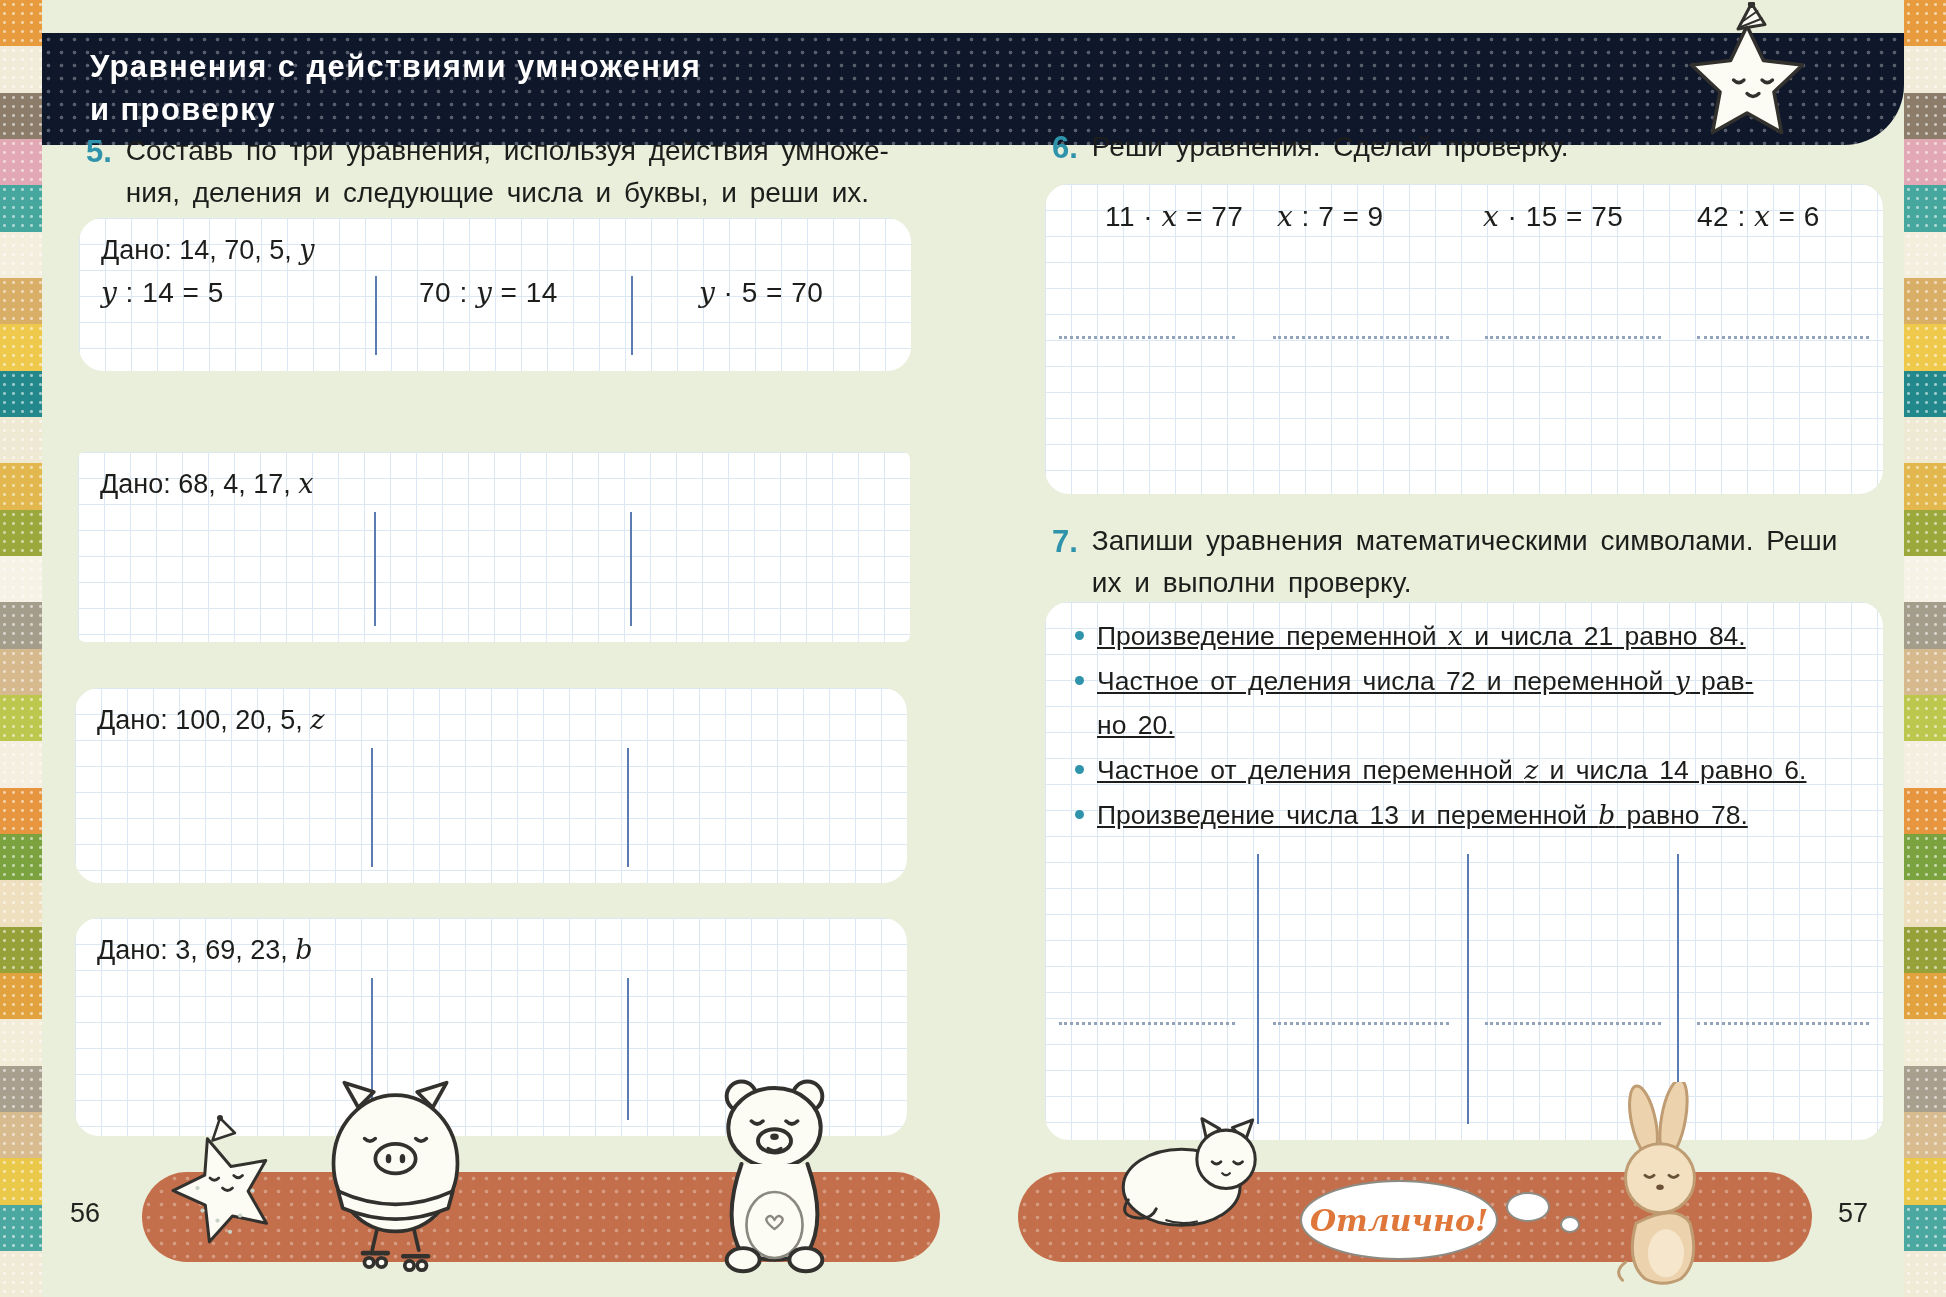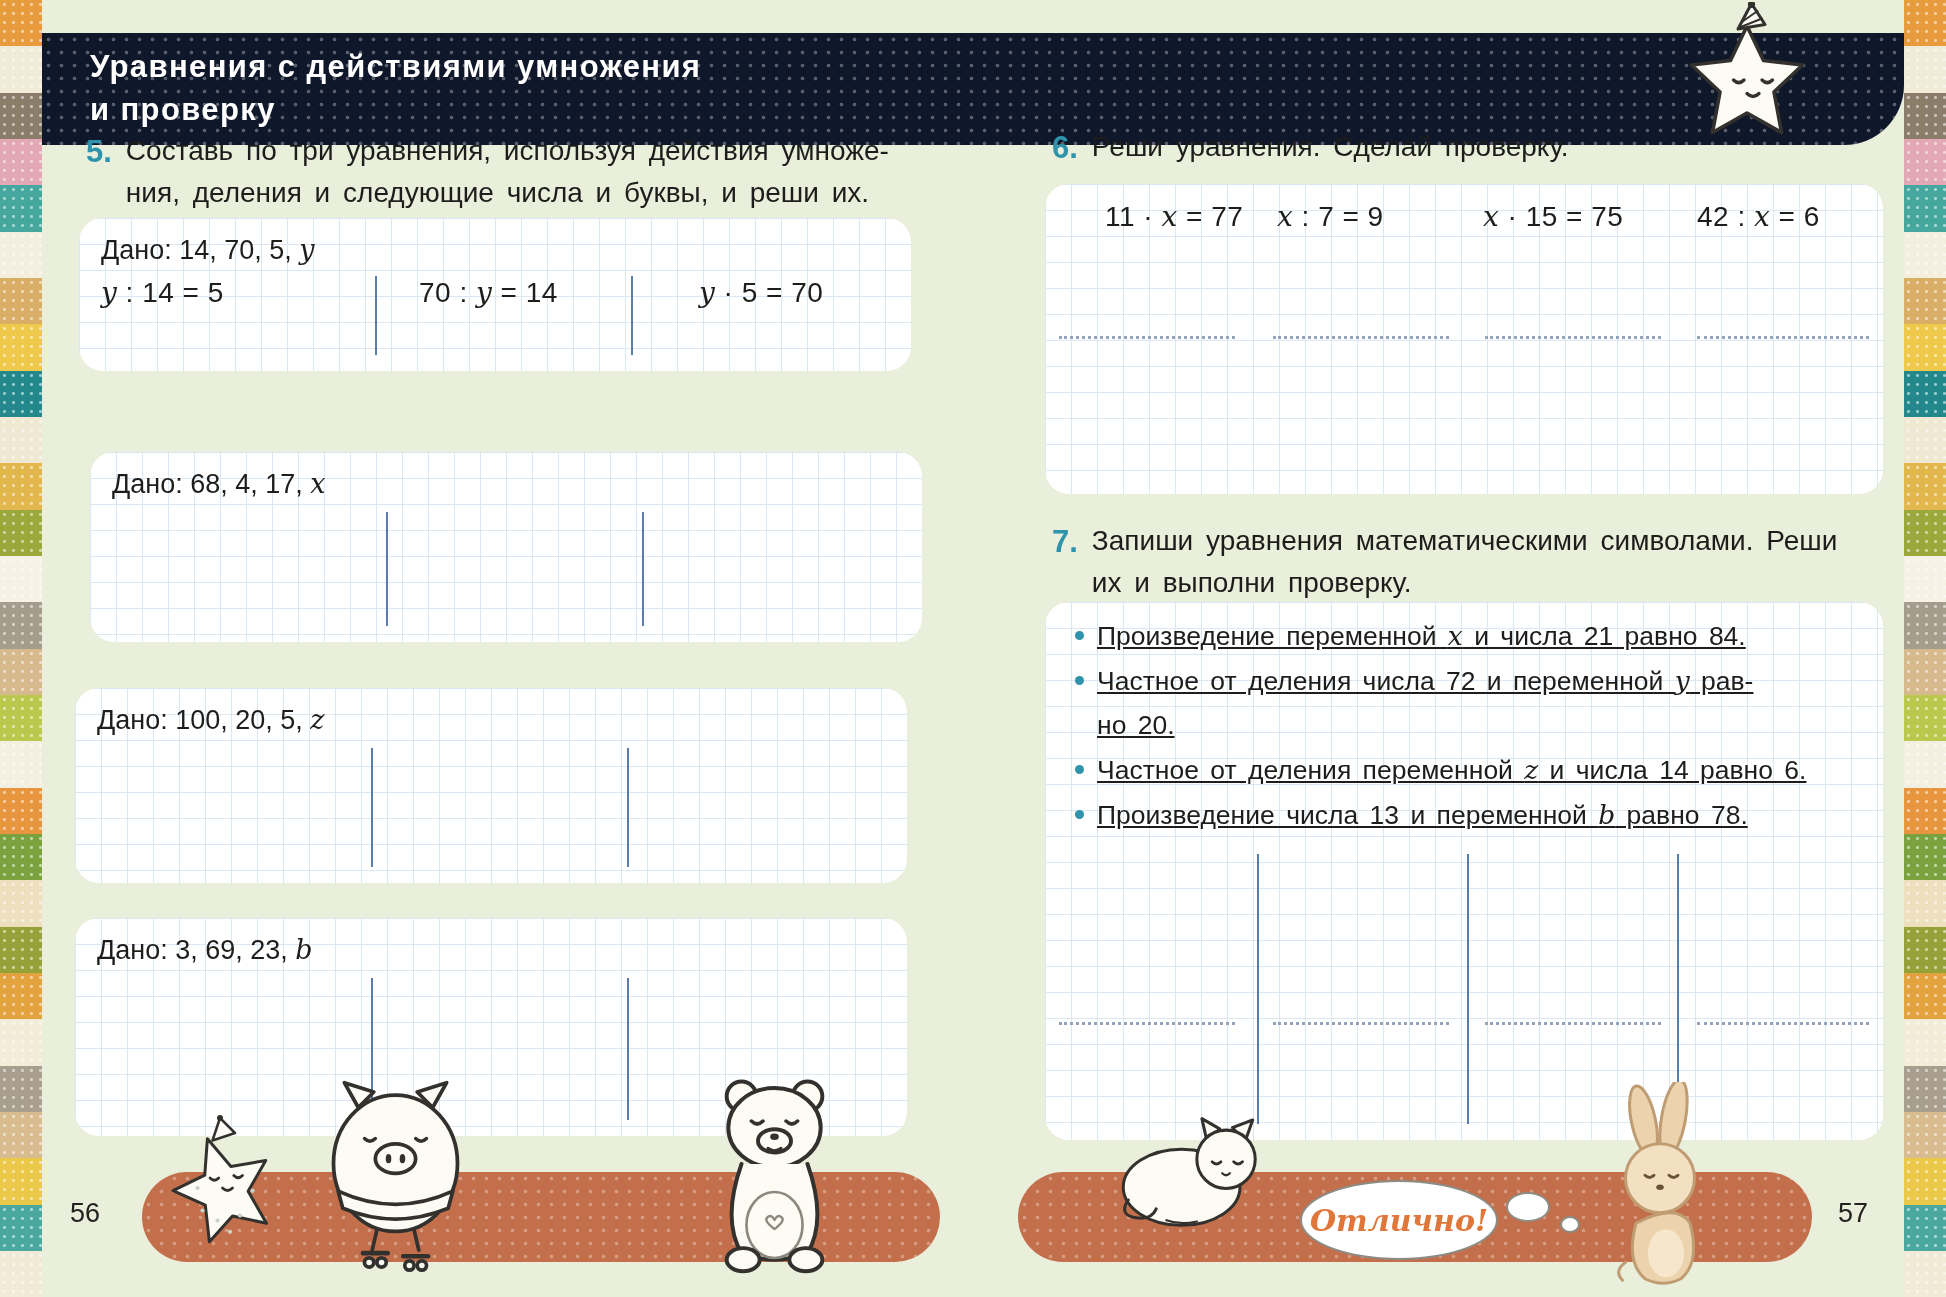--- a/index.html
+++ b/index.html
@@ -162,21 +162,21 @@
 
   <div class="grid-box" style="left:79px;top:218px;width:832px;height:153px;">
     <div class="given">Дано: 14, 70, 5, <i class="mvar">y</i></div>
     <div class="equation" style="left:22px;top:58px;"><i class="mvar">y</i> : 14 = 5</div>
     <div class="equation" style="left:340px;top:58px;">70 : <i class="mvar">y</i> = 14</div>
     <div class="equation" style="left:620px;top:58px;"><i class="mvar">y</i> · 5 = 70</div>
     <div class="vline" style="left:296px;top:58px;bottom:16px;"></div>
     <div class="vline" style="left:552px;top:58px;bottom:16px;"></div>
   </div>
 
-  <div class="grid-box" style="left:90px;top:452px;width:832px;height:190px;">
+  <div class="grid-box" style="left:78px;top:452px;width:832px;height:190px;border-radius:7px;">
     <div class="given">Дано: 68, 4, 17, <i class="mvar">x</i></div>
     <div class="vline" style="left:296px;top:60px;bottom:16px;"></div>
     <div class="vline" style="left:552px;top:60px;bottom:16px;"></div>
   </div>
 
   <div class="grid-box" style="left:75px;top:688px;width:832px;height:195px;">
     <div class="given">Дано: 100, 20, 5, <i class="mvar">z</i></div>
     <div class="vline" style="left:296px;top:60px;bottom:16px;"></div>
     <div class="vline" style="left:552px;top:60px;bottom:16px;"></div>
   </div>

